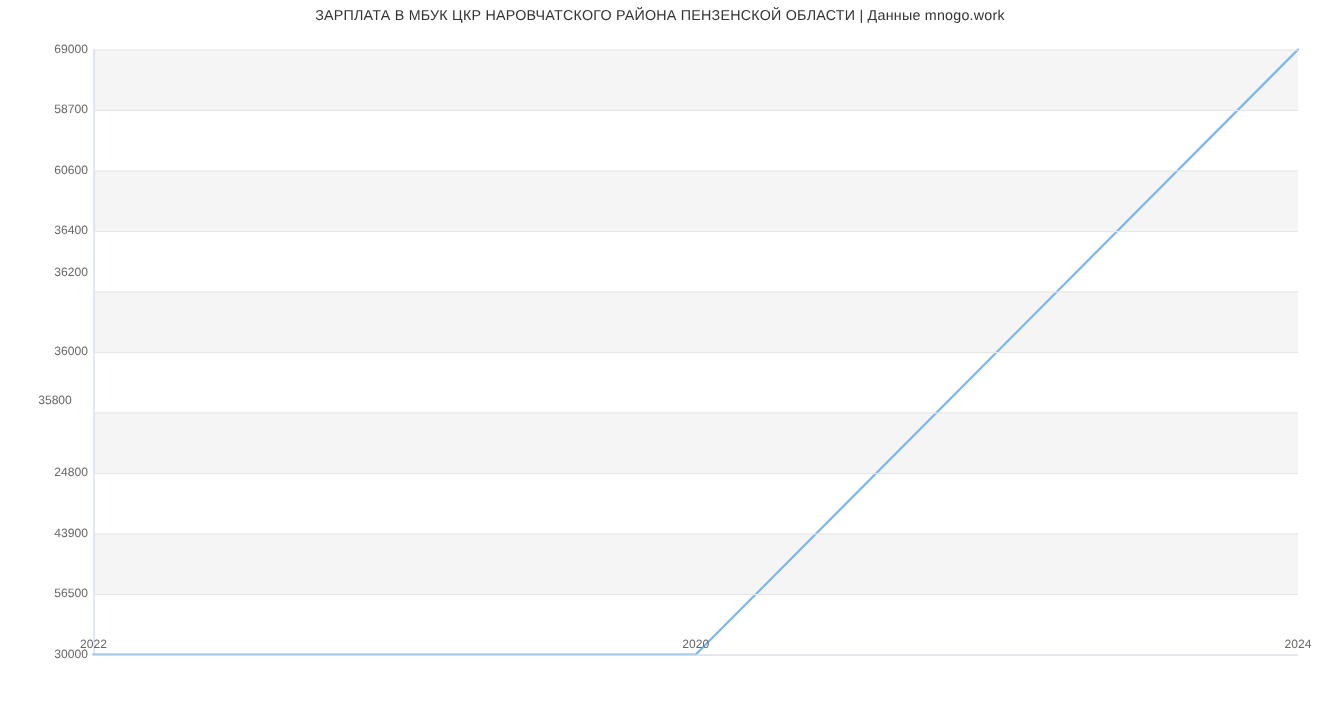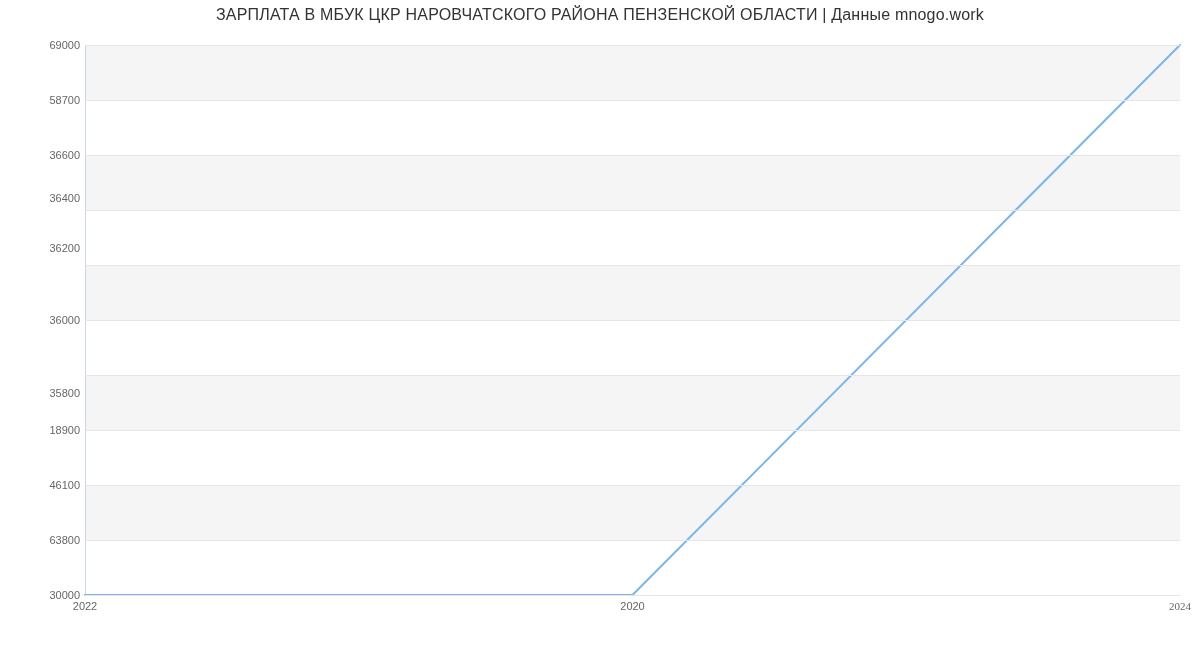--- a/index.html
+++ b/index.html
@@ -16,21 +16,21 @@
     position: relative;
     width: 1200px;
     height: 650px;
   }
   .title {
     position: absolute;
     top: 6px;
     left: 0;
     width: 1200px;
     text-align: center;
-    font-size: 16px;
+    font-size: 13px;
     font-weight: 500;
     color: #333;
     letter-spacing: 0.2px;
   }
   .plot {
     position: absolute;
     left: 85px;
     top: 45px;
     width: 1095px;
     height: 550px;
@@ -61,21 +61,21 @@
     position: absolute;
     right: 1120px;
     transform: translateY(-50%);
     font-size: 11px;
     color: #666;
     text-align: right;
     width: 60px;
   }
   .x-label {
     position: absolute;
-    top: 600px;
+    top: 580px;
     transform: translateX(-50%);
     font-size: 11px;
     color: #666;
     text-align: center;
   }
   svg.series {
     position: absolute;
     left: 0;
     top: 0;
     width: 100%;
@@ -105,26 +105,26 @@
       <div class="gridline" style="top: 385px;"></div>
       <div class="gridline" style="top: 330px;"></div>
       <div class="gridline" style="top: 275px;"></div>
       <div class="gridline" style="top: 220px;"></div>
       <div class="gridline" style="top: 165px;"></div>
       <div class="gridline" style="top: 110px;"></div>
       <div class="gridline" style="top: 55px;"></div>
       <div class="gridline" style="top: 0px;"></div>
     </div>
 <div class="y-label" style="top: 595px;">30000</div>
-    <div class="y-label" style="top: 540px;">63800</div>
-    <div class="y-label" style="top: 485px;">46100</div>
-    <div class="y-label" style="top: 430px;">18900</div>
-    <div class="y-label" style="top: 393px;">35800</div>
+    <div class="y-label" style="top: 540px;">56500</div>
+    <div class="y-label" style="top: 485px;">43900</div>
+    <div class="y-label" style="top: 430px;">24800</div>
+    <div class="y-label" style="top: 364px; text-align: center;">35800</div>
     <div class="y-label" style="top: 320px;">36000</div>
     <div class="y-label" style="top: 248px;">36200</div>
-    <div class="y-label" style="top: 198px;">36400</div>
-    <div class="y-label" style="top: 155px;">36600</div>
+    <div class="y-label" style="top: 210px;">36400</div>
+    <div class="y-label" style="top: 155px;">60600</div>
     <div class="y-label" style="top: 100px;">58700</div>
     <div class="y-label" style="top: 45px;">69000</div>
     <div class="x-label" style="left: 85px;">2022</div>
     <div class="x-label" style="left: 632.5px;">2020</div>
-    <div class="x-label" style="left: 1180px; font-family: Liberation Serif, serif;">2024</div>
+    <div class="x-label" style="left: 1180px;">2024</div>
   </div>
 
 </body></html>

